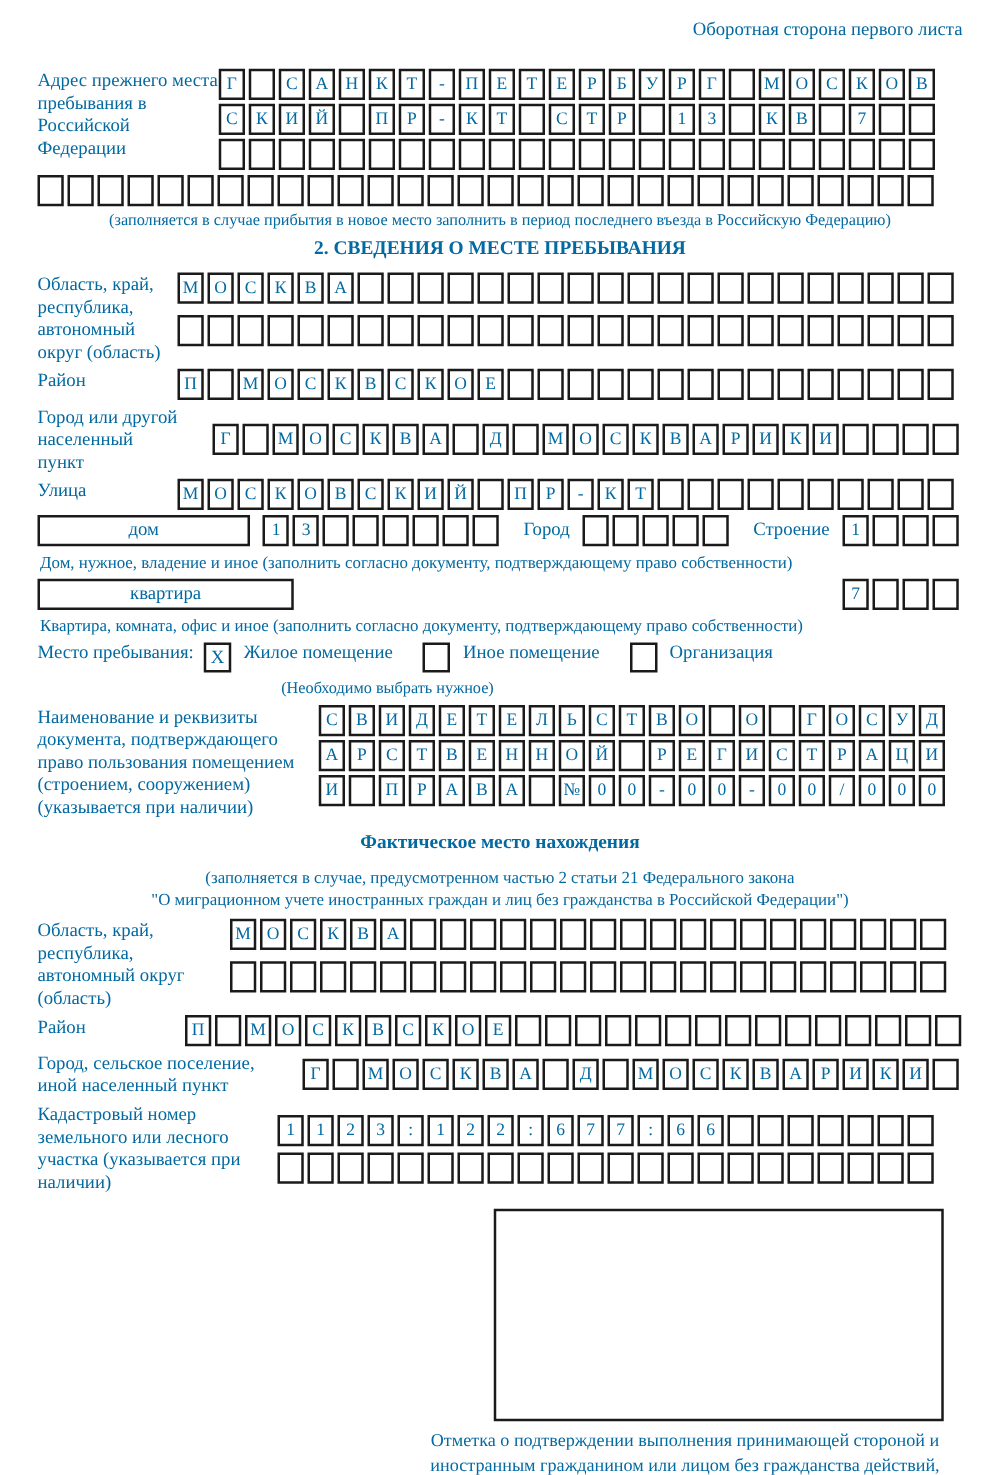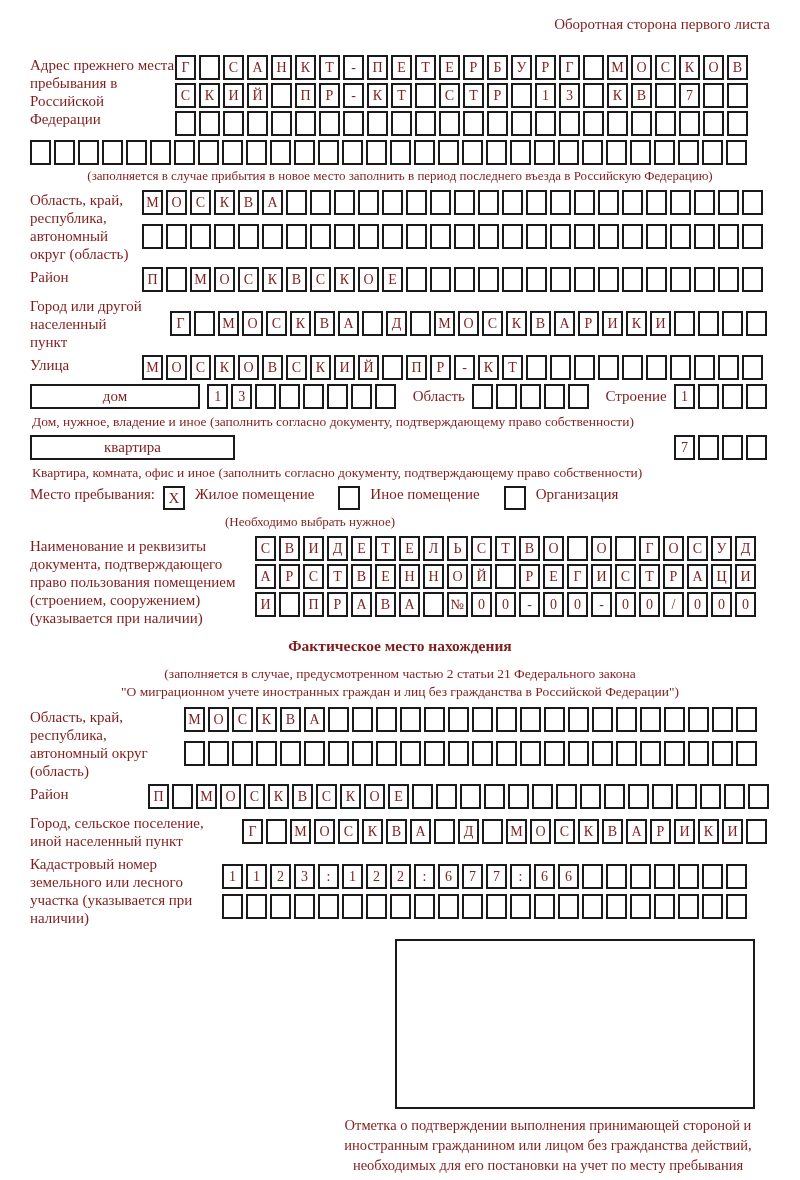--- a/index.html
+++ b/index.html
@@ -1,19 +1,19 @@
 <!DOCTYPE html>
 <html><head>
 <meta charset="utf-8">
 <style>
   html,body{margin:0;padding:0;background:#ffffff;}
   .page{
     width:800px;height:1180px;box-sizing:border-box;
     padding:16px 30px 0 30px;overflow:hidden;position:relative;
-    background:#ffffff;color:#7f1d1d;
+    background:#ffffff;color:#0369a1;
     font-family:"Liberation Serif","DejaVu Serif",serif;
   }
   .header-note{text-align:right;font-size:15px;margin-bottom:22px;}
   .frow{display:flex;align-items:flex-start;margin-bottom:4px;}
   .frow.vcenter{align-items:center;justify-content:space-between;}
   .flabel{font-size:15px;line-height:18px;flex:none;padding-top:1px;}
   .w145{width:145px;} .w112{width:112px;} .w225{width:225px;}
   .w154{width:154px;} .w118{width:118px;} .w192{width:192px;}
   .rows{display:flex;flex-direction:column;}
   .cells{display:flex;flex:none;}
@@ -168,20 +168,21 @@
       <span class="cell"></span>
       <span class="cell"></span>
       <span class="cell"></span>
       <span class="cell"></span>
       <span class="cell"></span>
       <span class="cell"></span>
       <span class="cell"></span>
     </div>
   <div class="center-note">(заполняется в случае прибытия в новое место заполнить в период последнего въезда в Российскую Федерацию)</div>
 
+  <div class="sec-title">2. СВЕДЕНИЯ О МЕСТЕ ПРЕБЫВАНИЯ</div>
 
   <div class="frow">
     <div class="flabel w112">Область, край, республика, автономный округ (область)</div>
     <div class="rows">
       <div class="cells gap9">
           <span class="cell">М</span>
           <span class="cell">О</span>
           <span class="cell">С</span>
           <span class="cell">К</span>
           <span class="cell">В</span>
@@ -338,21 +339,21 @@
     <div class="cells">
         <span class="cell">1</span>
         <span class="cell">3</span>
         <span class="cell"></span>
         <span class="cell"></span>
         <span class="cell"></span>
         <span class="cell"></span>
         <span class="cell"></span>
         <span class="cell"></span>
       </div>
-    <div class="inline-label">Область</div>
+    <div class="inline-label">Город</div>
     <div class="cells">
         <span class="cell"></span>
         <span class="cell"></span>
         <span class="cell"></span>
         <span class="cell"></span>
         <span class="cell"></span>
       </div>
     <div class="inline-label">Строение</div>
     <div class="cells">
         <span class="cell">1</span>

